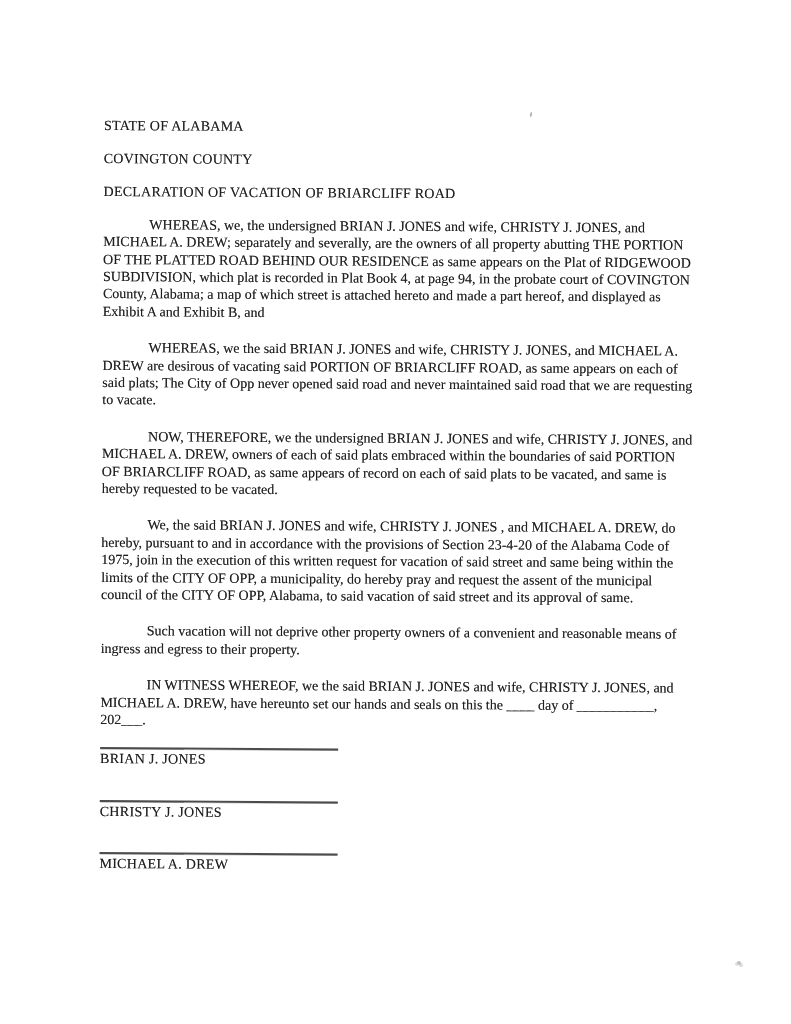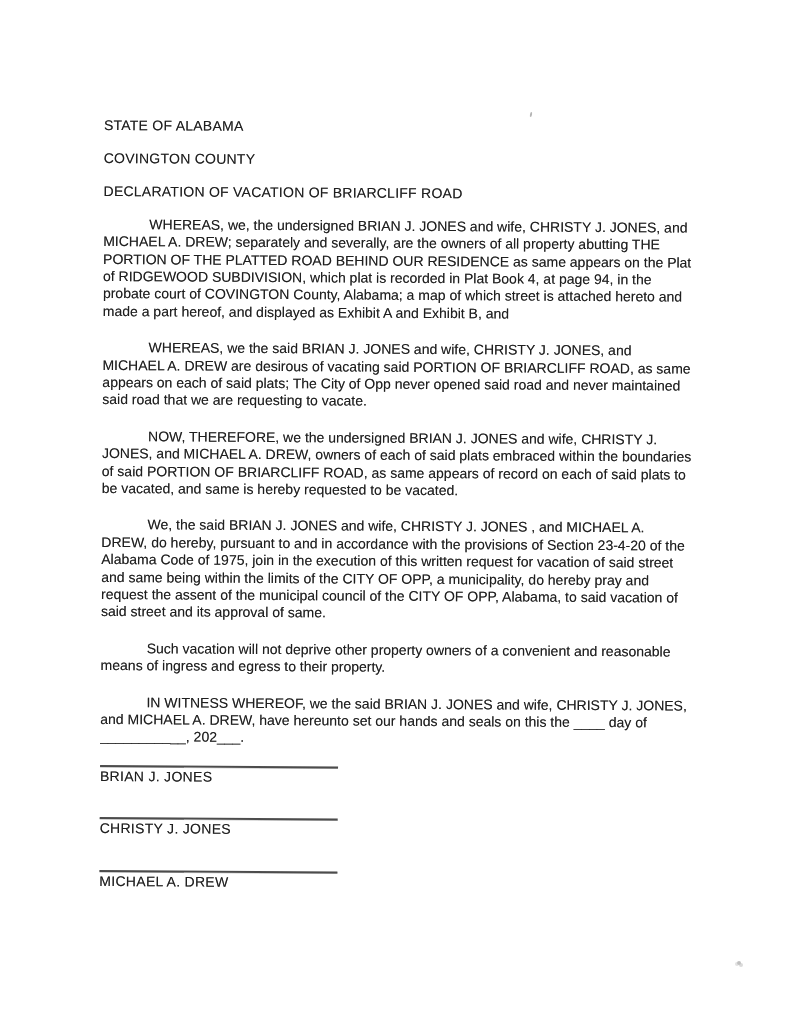--- a/index.html
+++ b/index.html
@@ -6,21 +6,21 @@
     margin: 0;
     padding: 0;
     background: #ffffff;
   }
   .page {
     position: relative;
     width: 791px;
     height: 1024px;
     background: #ffffff;
     overflow: hidden;
-    font-family: Liberation Sans, sans-serif;
+    font-family: Liberation Serif, serif;
   }
   .content {
     position: absolute;
     left: 104px;
     top: 117px;
     width: 592px;
     color: #1f1f1f;
     font-size: 14px;
     line-height: 17.4px;
     transform: rotate(0.35deg);

